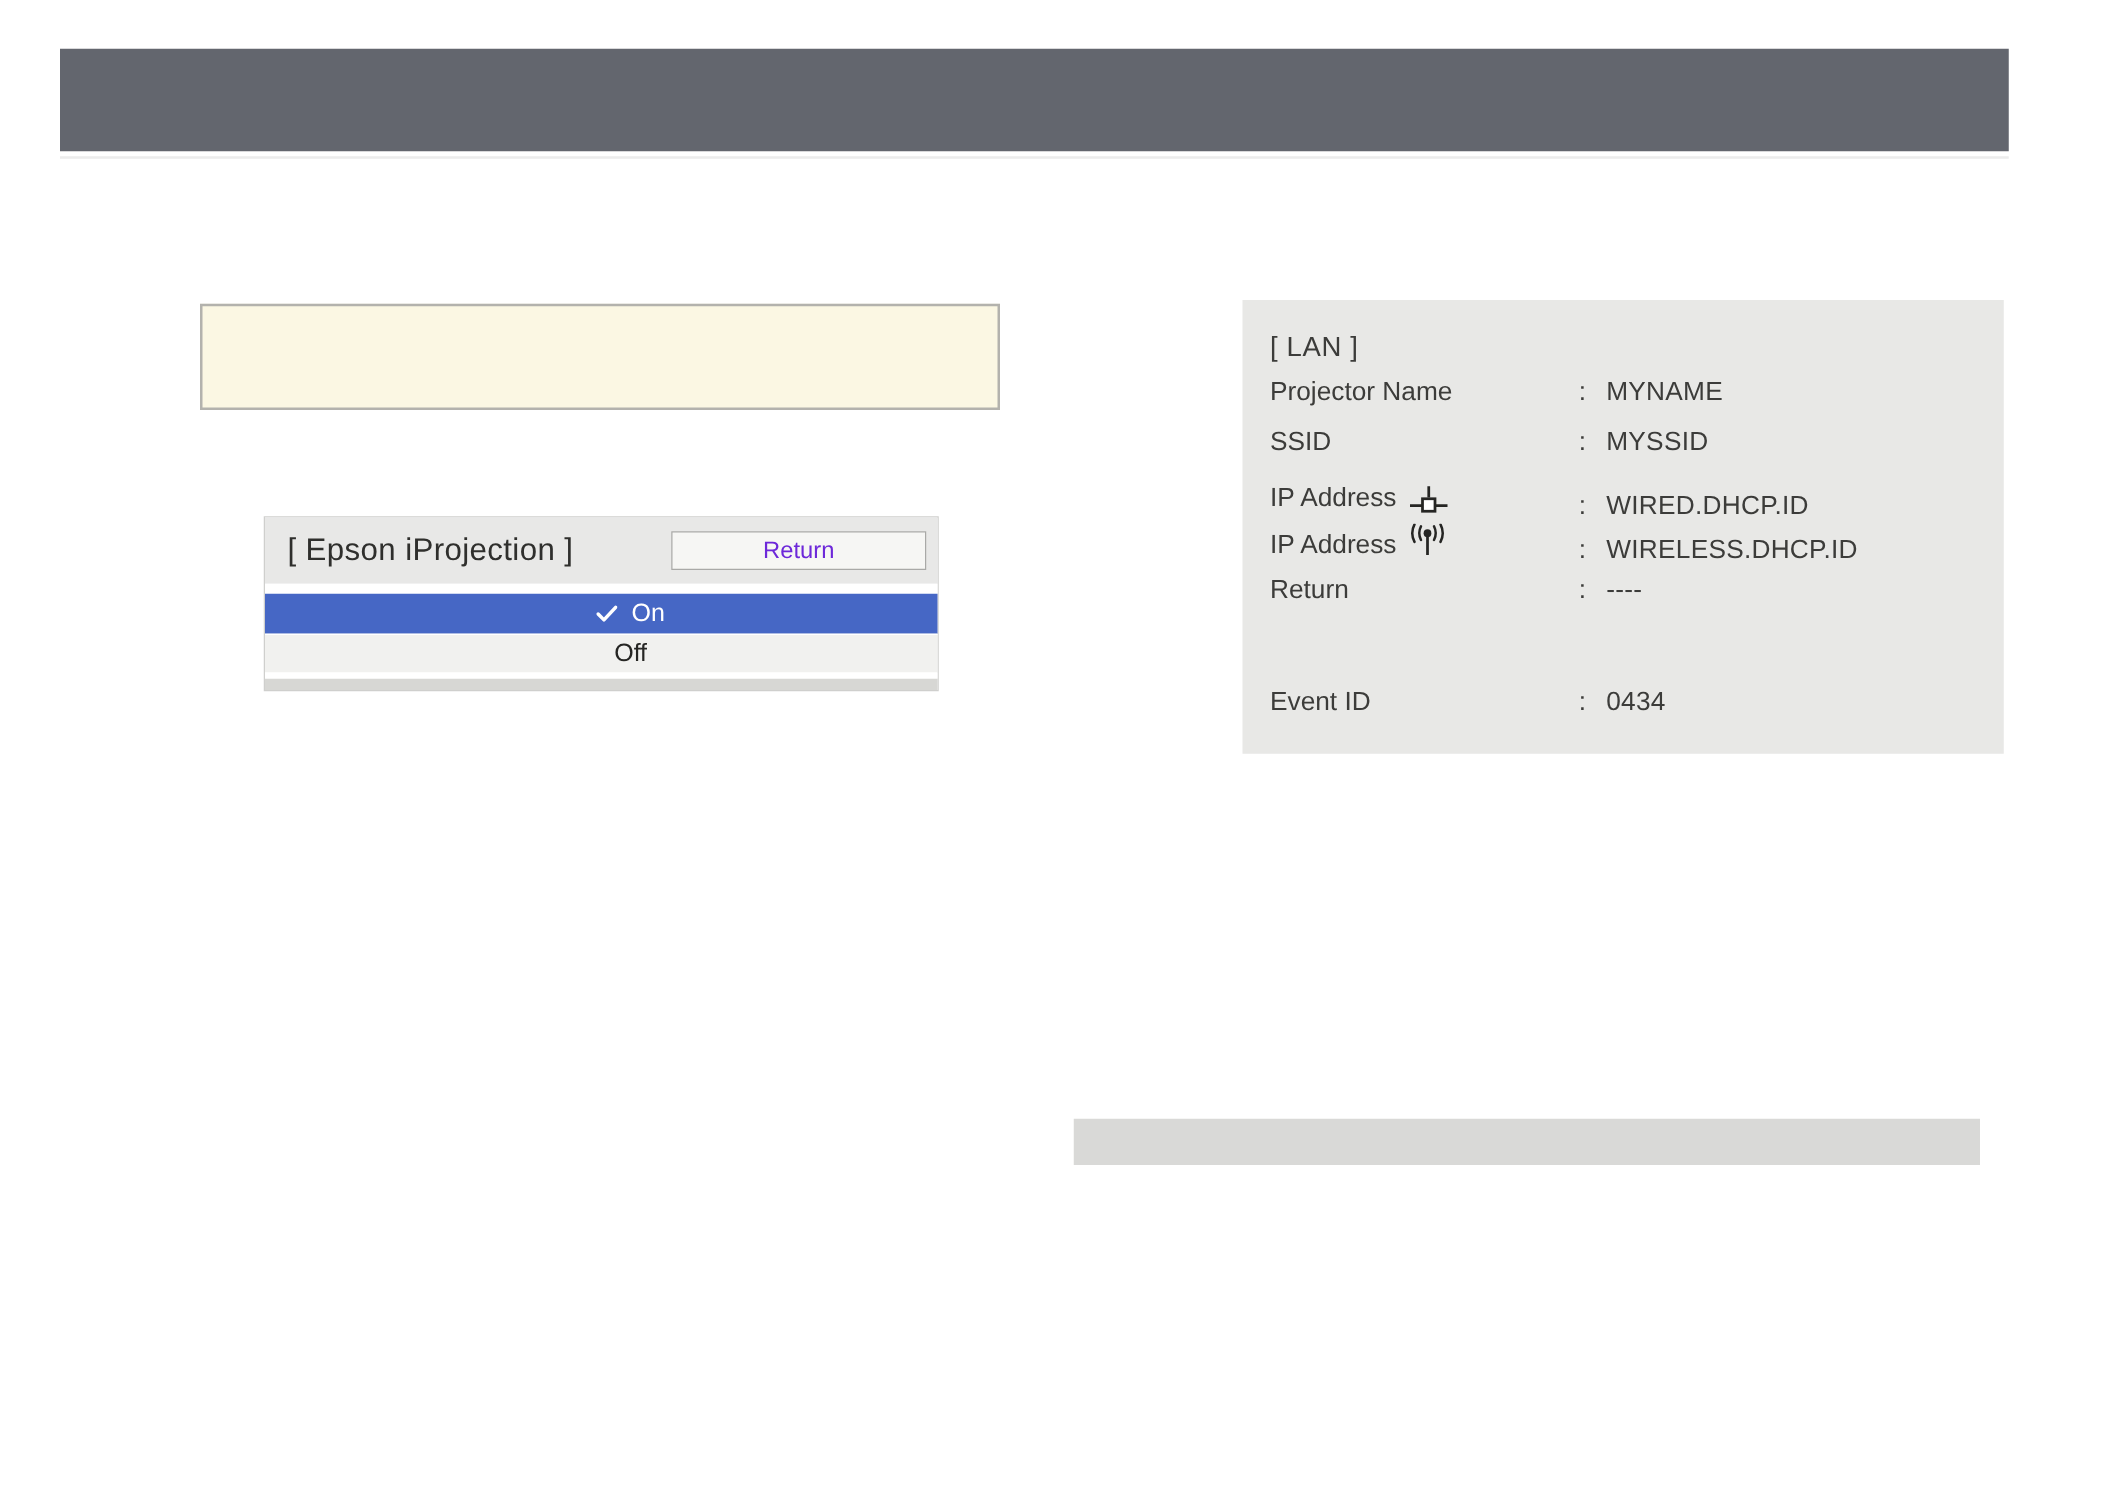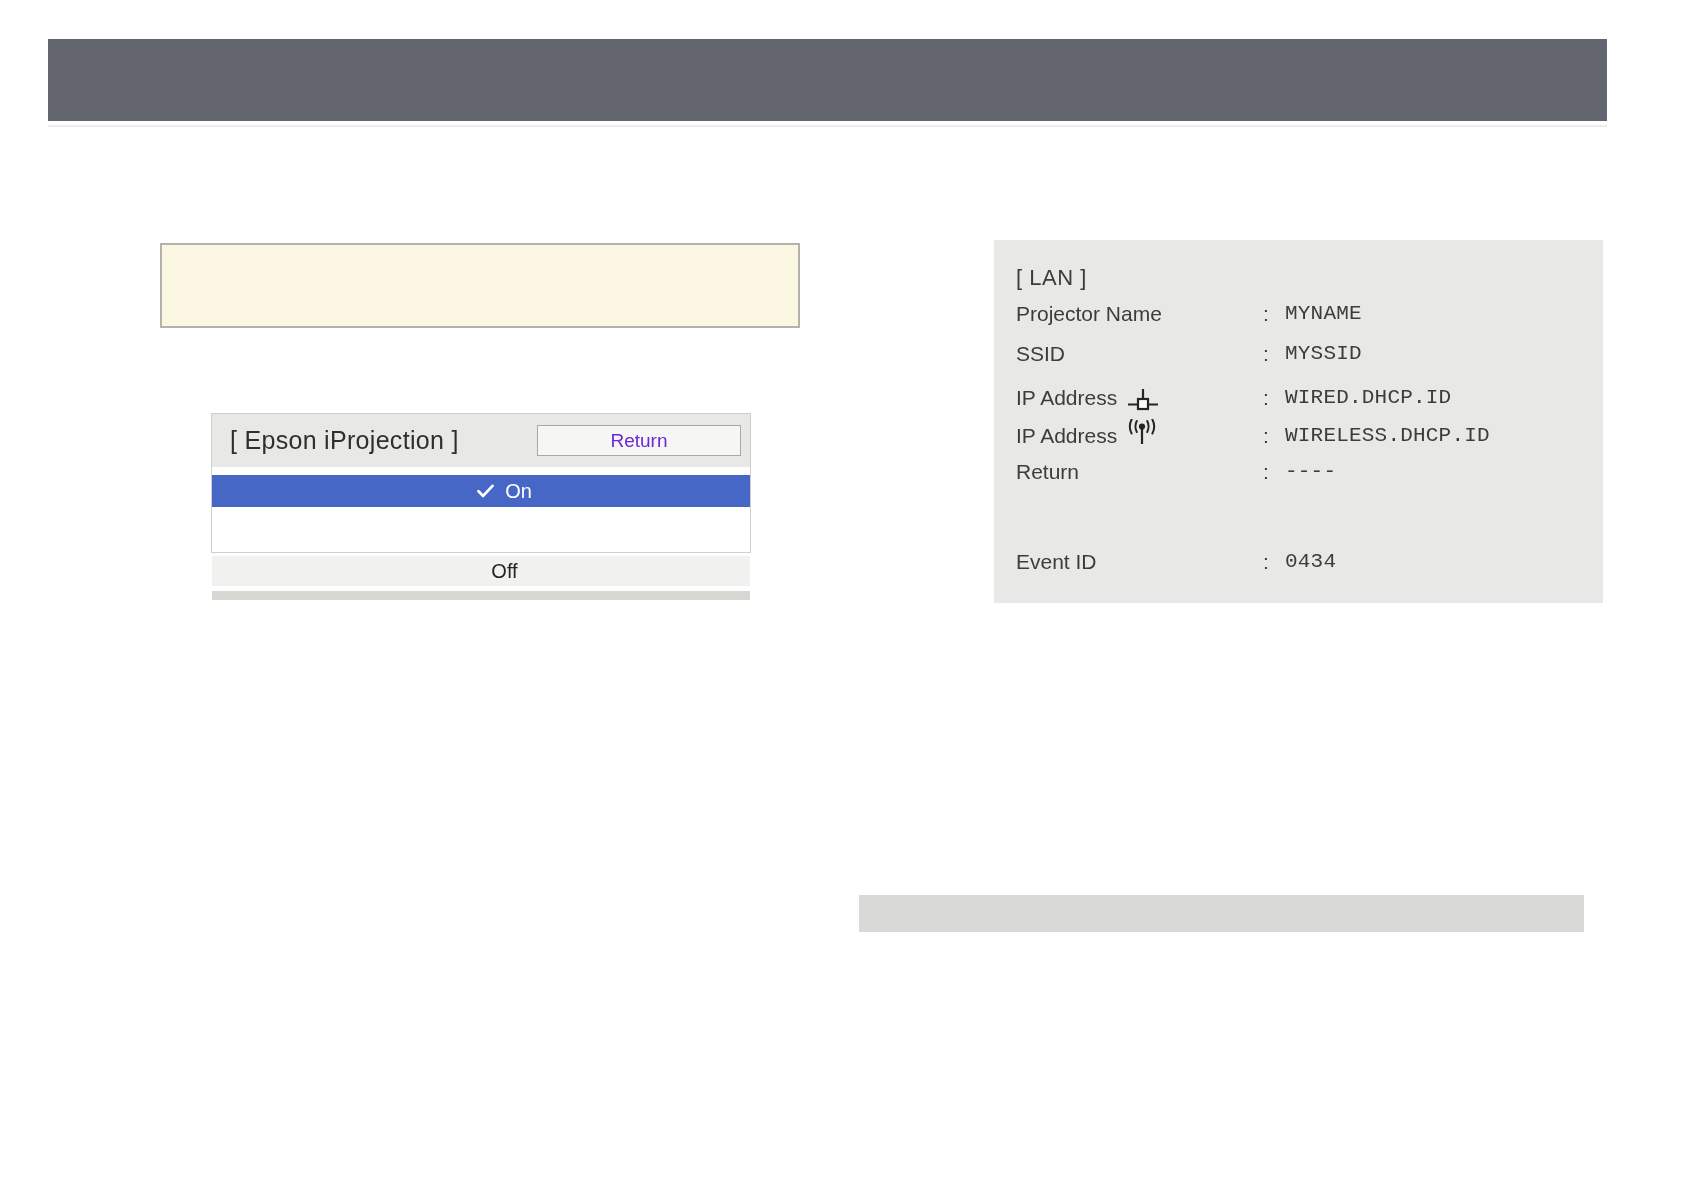--- a/index.html
+++ b/index.html
@@ -47,39 +47,38 @@
     height:32px;display:flex;align-items:center;justify-content:center;gap:11px;
     font-size:20px;
     padding-left:47px;
   }
   .opt-row.selected{
     background:var(--selected-row,#4667c5);color:#ffffff;
   }
   .opt-row.unselected{
     height:31px;background:#f1f1ef;color:#262624;border-top:1px solid #ffffff;
     box-sizing:border-box;
-    margin-top:48px;
   }
   .check{display:flex;align-items:center;}
   .menu-strip{height:9px;background:#d7d7d4;}
   
   .lan-panel{
     position:absolute;left:994px;top:240px;width:609px;height:363px;
     background:var(--panel-bg,#e8e8e6);color:#3c3c3a;
   }
   .lan-title{
     position:absolute;left:22px;top:25px;font-size:22px;letter-spacing:0.5px;
   }
   .lan-row{
-    position:absolute;left:22px;right:14px;display:flex;align-items:center;
+    position:absolute;left:22px;right:14px;display:flex;align-items:flex-end;
     font-size:21px;line-height:28px;
   }
   .lan-label{width:247px;display:flex;align-items:center;gap:9px;}
   .lan-colon{width:22px;}
-  .lan-value{flex:1;letter-spacing:0.2px;font-family:Liberation Mono, monospace;}
+  .lan-value{flex:1;letter-spacing:0.2px;}
   .net-icon{flex:0 0 auto;}
   .icon-wired{margin-top:9px;}
   .icon-wireless{margin-top:1px;}
   
   .bottom-bar{
     position:absolute;left:859px;top:895px;width:725px;height:37px;
     background:var(--bottom-bar,#d9d9d7);
   }
 </style>
 </head>

